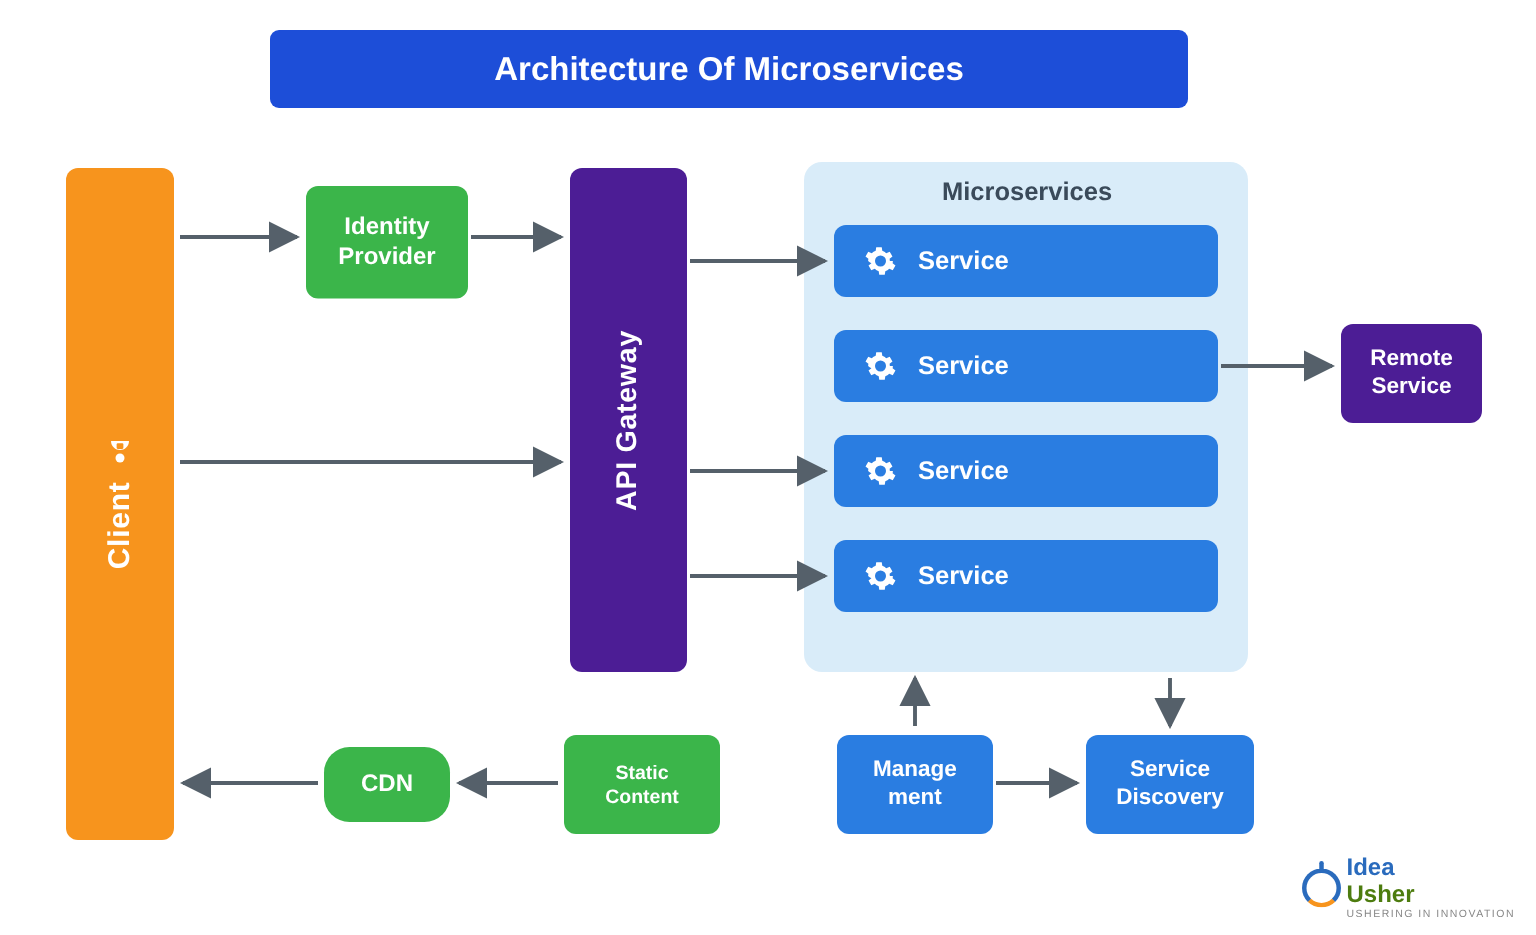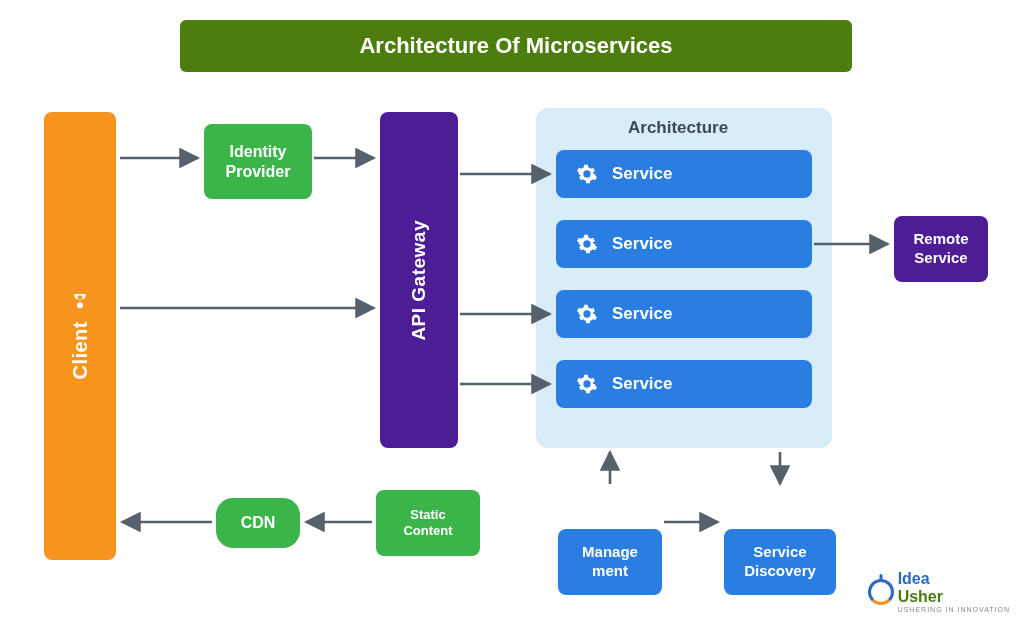--- a/index.html
+++ b/index.html
@@ -7,40 +7,40 @@
     width: 1024px;
     height: 623px;
     background: #ffffff;
     font-family: -apple-system, "Segoe UI", Arial, sans-serif;
     position: relative;
     overflow: hidden;
   }
   .title-bar {
     position: absolute;
     left: 180px; top: 20px;
-    width: 672px; height: 52px;
-    background: #4d7c0f;
+    width: 612px; height: 52px;
+    background: #1d4ed8;
     border-radius: 6px;
     display: flex; align-items: center; justify-content: center;
     color: #fff; font-weight: 700; font-size: 22px;
   }
   .box {
     position: absolute;
     border-radius: 8px;
     display: flex; align-items: center; justify-content: center;
     color: #fff;
     font-weight: 600;
     text-align: center;
     line-height: 1.25;
     padding: 6px 10px;
   }
   .orange { background: #f7941d; }
   .green  { background: #3bb54a; }
   .red    { background: #4c1d95; }
-  .blue   { background: #2a7de1; margin-top: 39px; }
+  .blue   { background: #2a7de1; }
   .pale   {
     background: #d9ecf9;
     color: #3a4a5a;
     font-weight: 700;
   }
   .vlabel {
     writing-mode: vertical-rl;
     transform: rotate(180deg);
     font-size: 20px;
     letter-spacing: 0.5px;
@@ -111,21 +111,21 @@
 </div>
 
 <div class="box red" style="left:380px; top:112px; width:78px; height:336px;">
   <div class="vlabel" style="font-size:19px;">
     <span>API Gateway</span>
   </div>
 </div>
 
 <div class="box pale" style="left:536px; top:108px; width:296px; height:340px; border-radius:12px; justify-content:flex-start; align-items:flex-start;">
 </div>
-<div class="micro-title" style="left:628px; top:118px;">Architecture</div>
+<div class="micro-title" style="left:628px; top:118px;">Microservices</div>
 
 <div class="service-row" style="left:556px; top:150px; width:256px; height:48px;">
   <svg class="gear" viewBox="0 0 24 24">
       <path fill="#fff" d="M12 8a4 4 0 1 0 0 8 4 4 0 0 0 0-8zm9 4c0 .6-.1 1.1-.2 1.7l2.1 1.6-2 3.4-2.5-1a8 8 0 0 1-2.9 1.7l-.4 2.6h-4l-.4-2.6a8 8 0 0 1-2.9-1.7l-2.5 1-2-3.4 2.1-1.6A8.6 8.6 0 0 1 3 12c0-.6.1-1.1.2-1.7L1.1 8.7l2-3.4 2.5 1a8 8 0 0 1 2.9-1.7L8.9 2h4l.4 2.6a8 8 0 0 1 2.9 1.7l2.5-1 2 3.4-2.1 1.6c.1.6.2 1.1.2 1.7z"></path>
     </svg>
   <span>Service</span>
 </div>
 <div class="service-row" style="left:556px; top:220px; width:256px; height:48px;">
   <svg class="gear" viewBox="0 0 24 24">
       <path fill="#fff" d="M12 8a4 4 0 1 0 0 8 4 4 0 0 0 0-8zm9 4c0 .6-.1 1.1-.2 1.7l2.1 1.6-2 3.4-2.5-1a8 8 0 0 1-2.9 1.7l-.4 2.6h-4l-.4-2.6a8 8 0 0 1-2.9-1.7l-2.5 1-2-3.4 2.1-1.6A8.6 8.6 0 0 1 3 12c0-.6.1-1.1.2-1.7L1.1 8.7l2-3.4 2.5 1a8 8 0 0 1 2.9-1.7L8.9 2h4l.4 2.6a8 8 0 0 1 2.9 1.7l2.5-1 2 3.4-2.1 1.6c.1.6.2 1.1.2 1.7z"></path>

